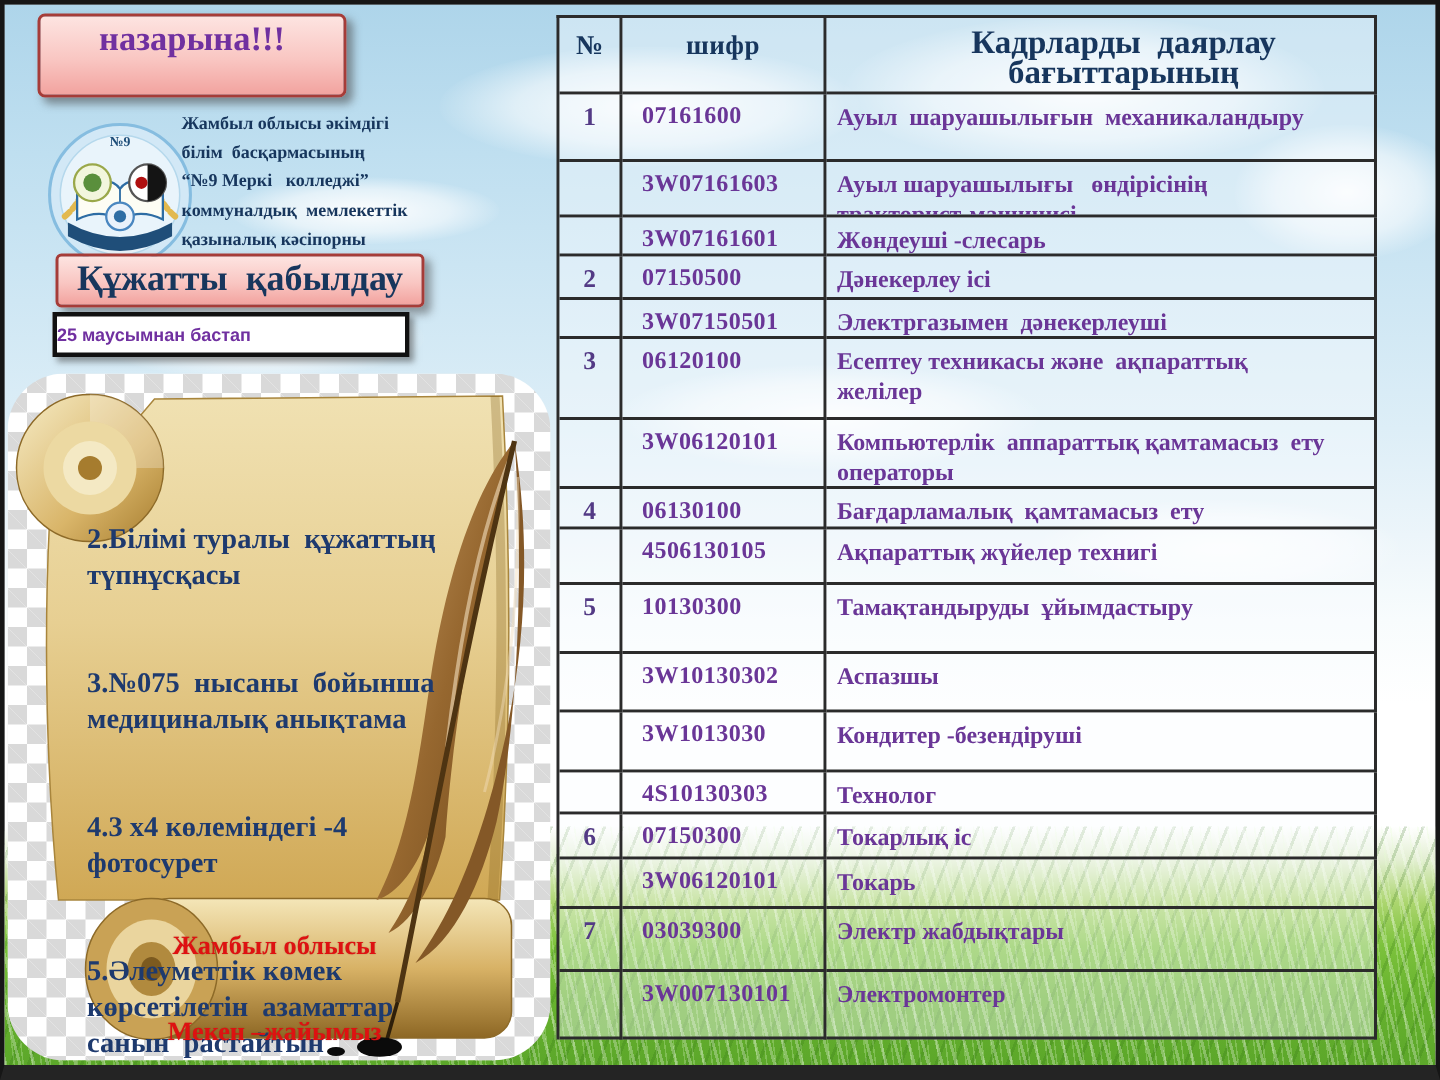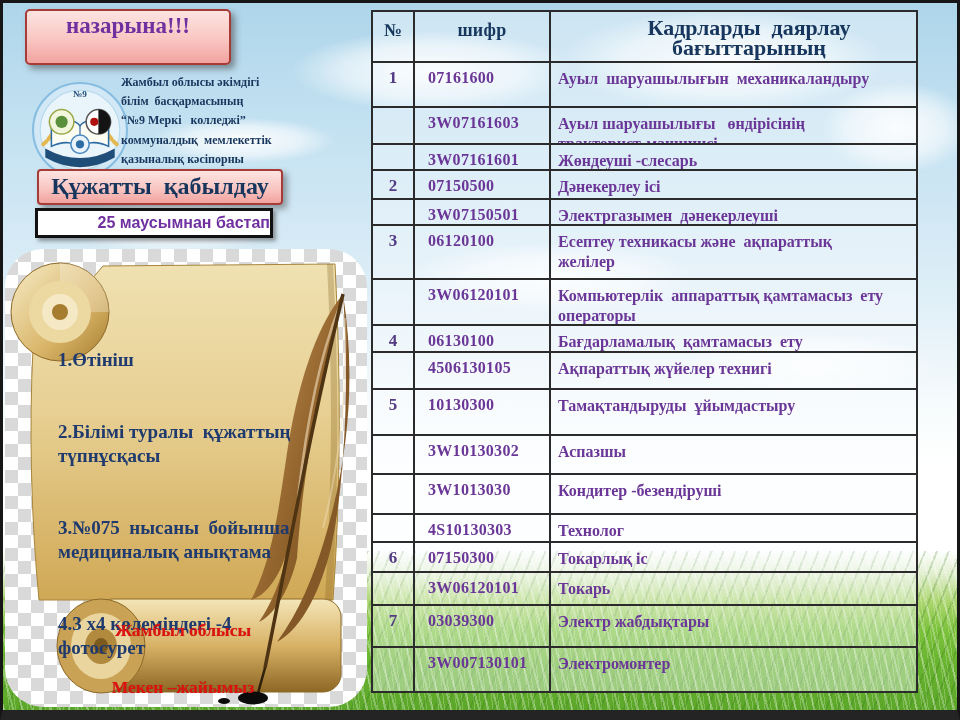--- a/index.html
+++ b/index.html
@@ -42,21 +42,21 @@
     color:#7030a0;font-weight:bold;font-size:23px;line-height:26px;text-align:center;padding-top:2px;box-sizing:border-box;}
   .college-name{position:absolute;left:118px;top:70px;width:252px;z-index:4;
     color:#17365d;font-weight:bold;font-size:12px;line-height:19.2px;white-space:pre-wrap;}
   .logo{position:absolute;left:28px;top:78px;width:98px;height:98px;z-index:4;}
   .accept{position:absolute;left:34px;top:166px;width:246px;height:36px;z-index:4;
     background:linear-gradient(180deg,#fde4e1 0%,#f9c6c2 55%,#f2a39f 100%);
     border:2px solid #a63c38;border-radius:4px;box-shadow:4px 4px 6px rgba(70,70,70,.5);
     color:#17365d;font-weight:bold;font-size:24px;line-height:31px;text-align:center;box-sizing:border-box;white-space:pre-wrap;}
   .datebox{position:absolute;left:32px;top:205px;width:238px;height:30px;z-index:4;
     background:#ffffff;border:3px solid #111;box-shadow:3px 3px 4px rgba(60,60,60,.5);
-    color:#7030a0;font-weight:bold;font-size:16px;line-height:24px;text-align:right;box-sizing:border-box;
+    color:#7030a0;font-weight:bold;font-size:12px;line-height:24px;text-align:left;box-sizing:border-box;
     font-family:"Liberation Sans","DejaVu Sans",sans-serif;}
   
   .doc-list{position:absolute;left:55px;top:297px;width:278px;z-index:4;
     color:#1e3a6e;font-weight:bold;font-size:19px;line-height:24px;white-space:pre-wrap;}
   .contact{position:absolute;left:24px;top:580px;width:312px;z-index:4;text-align:center;
     color:#de1111;font-weight:bold;font-size:17.5px;line-height:19px;white-space:pre-wrap;
     text-shadow:0 0 1px rgba(120,0,0,.35);}
   
   #ptable{position:absolute;left:368px;top:7px;width:545px;z-index:5;
     border-top:2px solid #2b2b2b;border-left:2px solid #2b2b2b;}
@@ -183,21 +183,20 @@
 білім  басқармасының
 “№9 Меркі   колледжі”
 коммуналдық  мемлекеттік
 қазыналық кәсіпорны</div>
 
   <div class="accept">Құжатты  қабылдау</div>
 
   <div class="datebox">25 маусымнан бастап</div>
 
   <div class="doc-list">
-    <div>1.Өтініш</div>
     <div>2.Білімі туралы  құжаттың
 түпнұсқасы</div>
     <div>3.№075  нысаны  бойынша
 медициналық анықтама</div>
     <div>4.3 х4 көлеміндегі -4
 фотосурет</div>
     <div>5.Әлеуметтік көмек
 көрсетілетін  азаматтар
 санын  растайтын
 анықтама</div>

